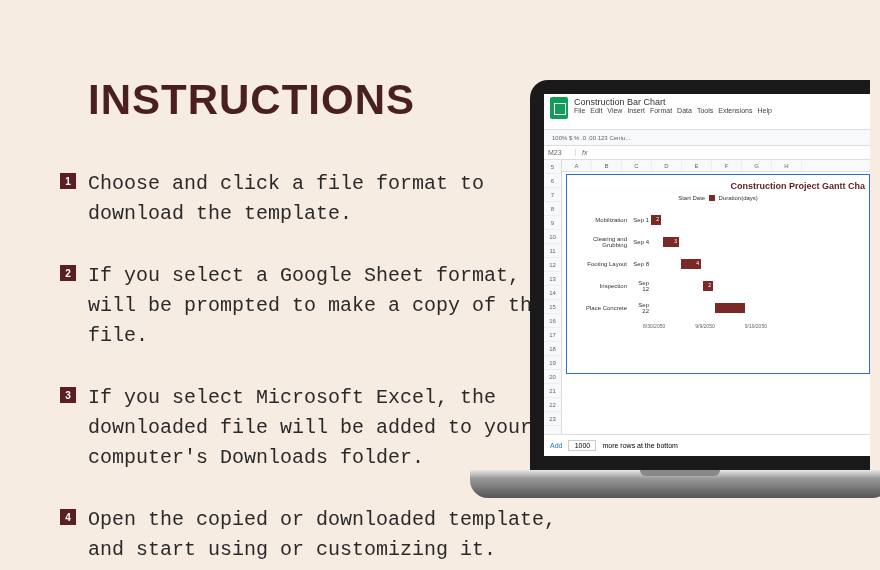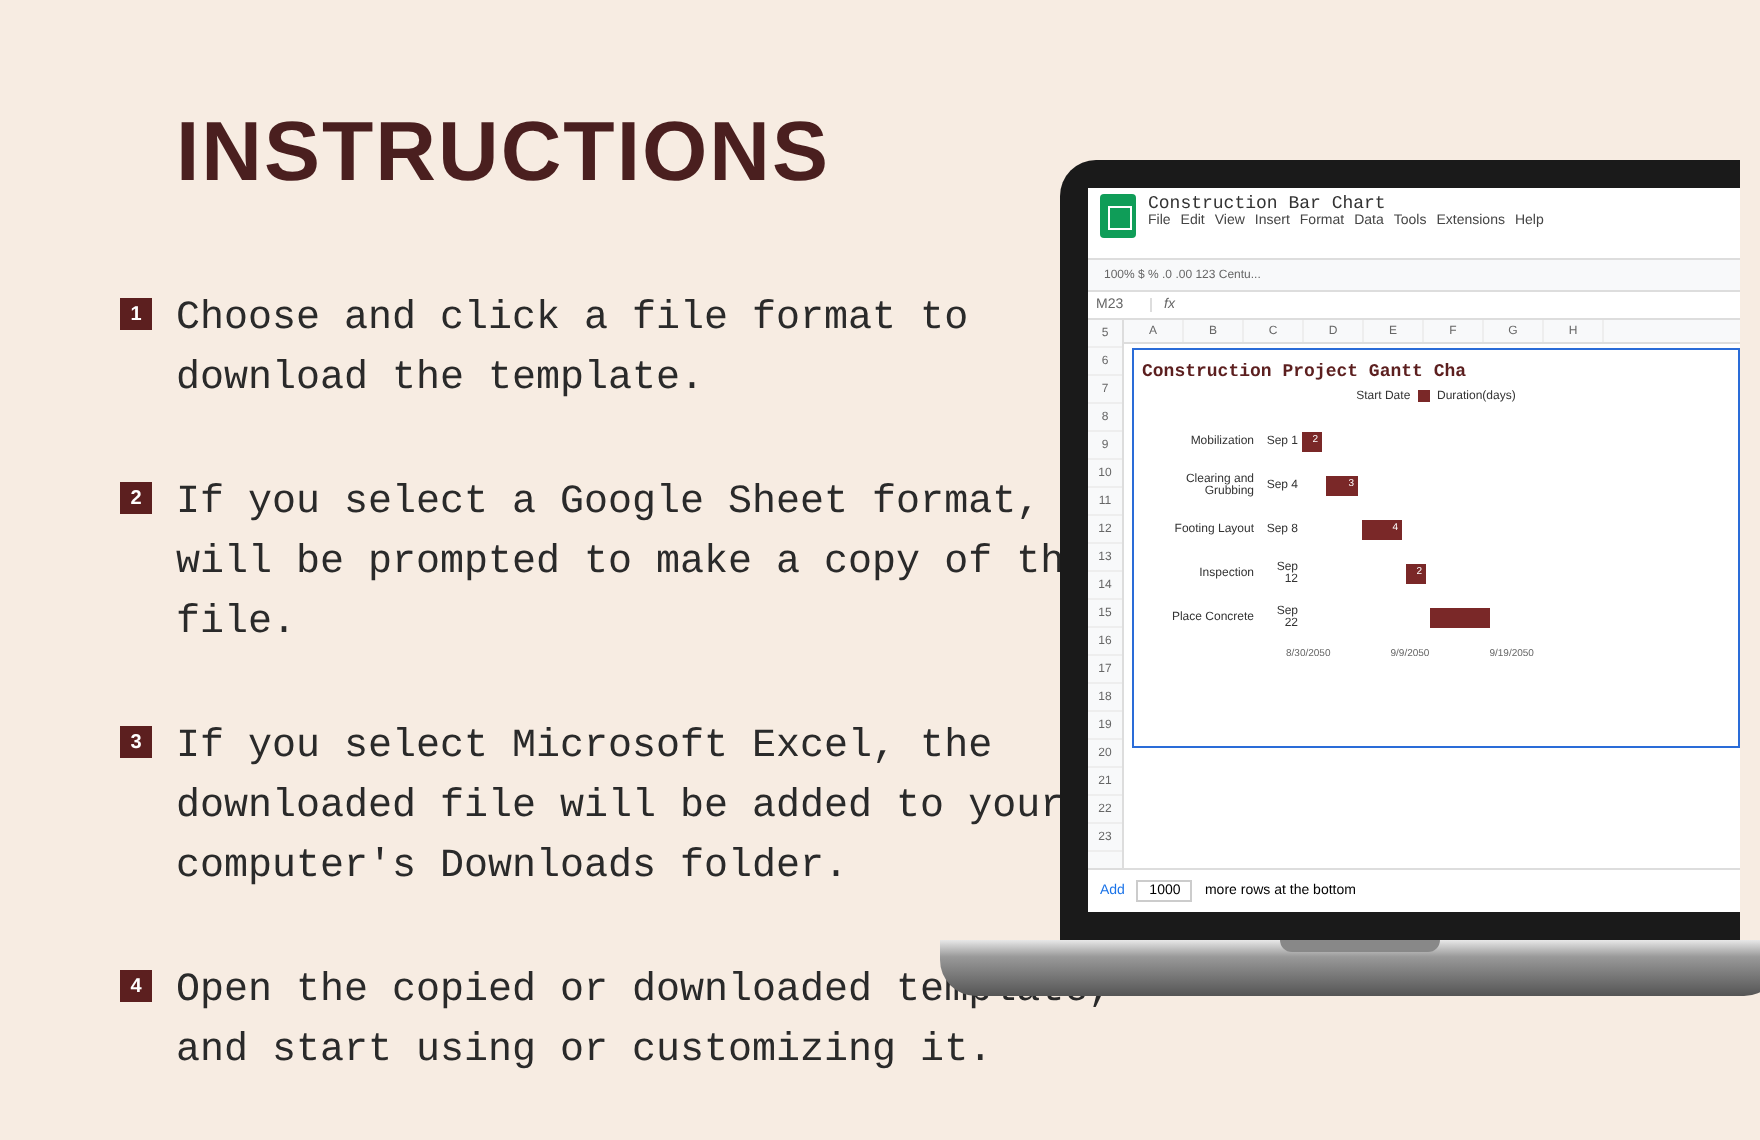--- a/index.html
+++ b/index.html
@@ -11,21 +11,21 @@
       position: relative;
       overflow: hidden;
     }
     .container {
       display: flex;
       width: 100%;
       height: 100%;
     }
     .left-panel {
       width: 600px;
-      padding: 52px 20px 0 60px;
+      padding: 76px 20px 0 60px;
     }
     .title {
       font-size: 42px;
       font-weight: bold;
       color: #4a1f1f;
       letter-spacing: 1px;
       margin-left: 28px;
       margin-bottom: 45px;
       font-family: Arial, sans-serif;
     }
@@ -120,21 +120,21 @@
       top: 6px;
       left: 4px;
       width: 10px;
       height: 10px;
       border: 1px solid white;
     }
     .sheet-title-area { display: flex; flex-direction: column; }
     .sheet-title {
       font-size: 9px;
       color: #333;
-      font-family: Liberation Mono, monospace;
+      font-family: Liberation Sans, sans-serif;
     }
     .sheet-menu {
       font-size: 7px;
       color: #444;
       font-family: Arial, sans-serif;
       display: flex;
       gap: 5px;
     }
     .sheet-toolbar {
       height: 16px;
@@ -192,25 +192,25 @@
       position: absolute;
       top: 14px;
       left: 4px;
       right: 0;
       height: 200px;
       border: 1px solid #2a6cd8;
       background: white;
       padding: 6px 4px;
     }
     .chart-title {
-      text-align: left;
+      text-align: right;
       font-size: 9px;
       font-weight: bold;
       color: #5c1f1f;
-      font-family: Liberation Mono, monospace;
+      font-family: Liberation Sans, sans-serif;
     }
     .chart-legend {
       text-align: center;
       font-size: 6px;
       color: #333;
       margin: 4px 0 8px;
       font-family: Arial, sans-serif;
     }
     .legend-box { display: inline-block; width: 6px; height: 6px; background: #7a2828; vertical-align: middle; margin: 0 2px; }
     .gantt-row {

